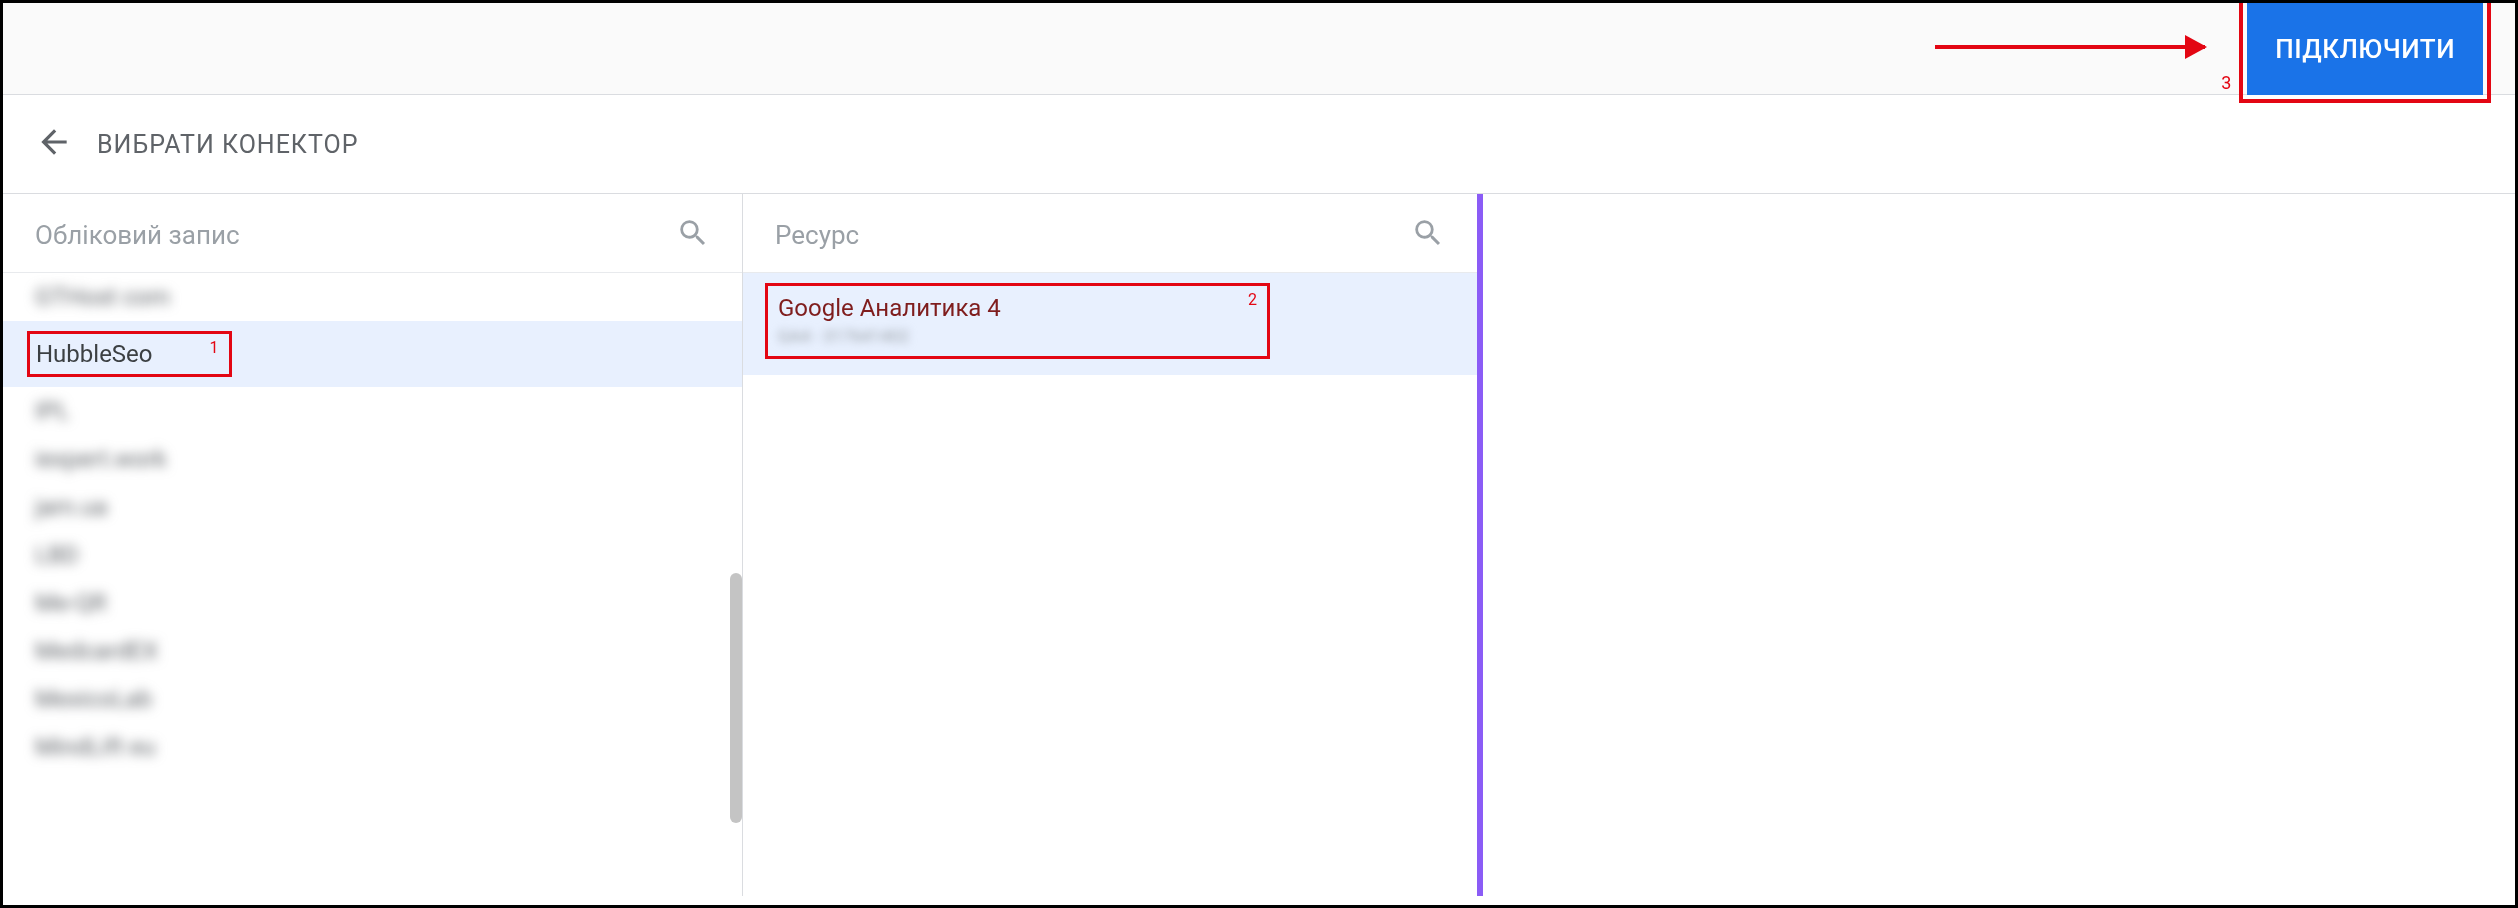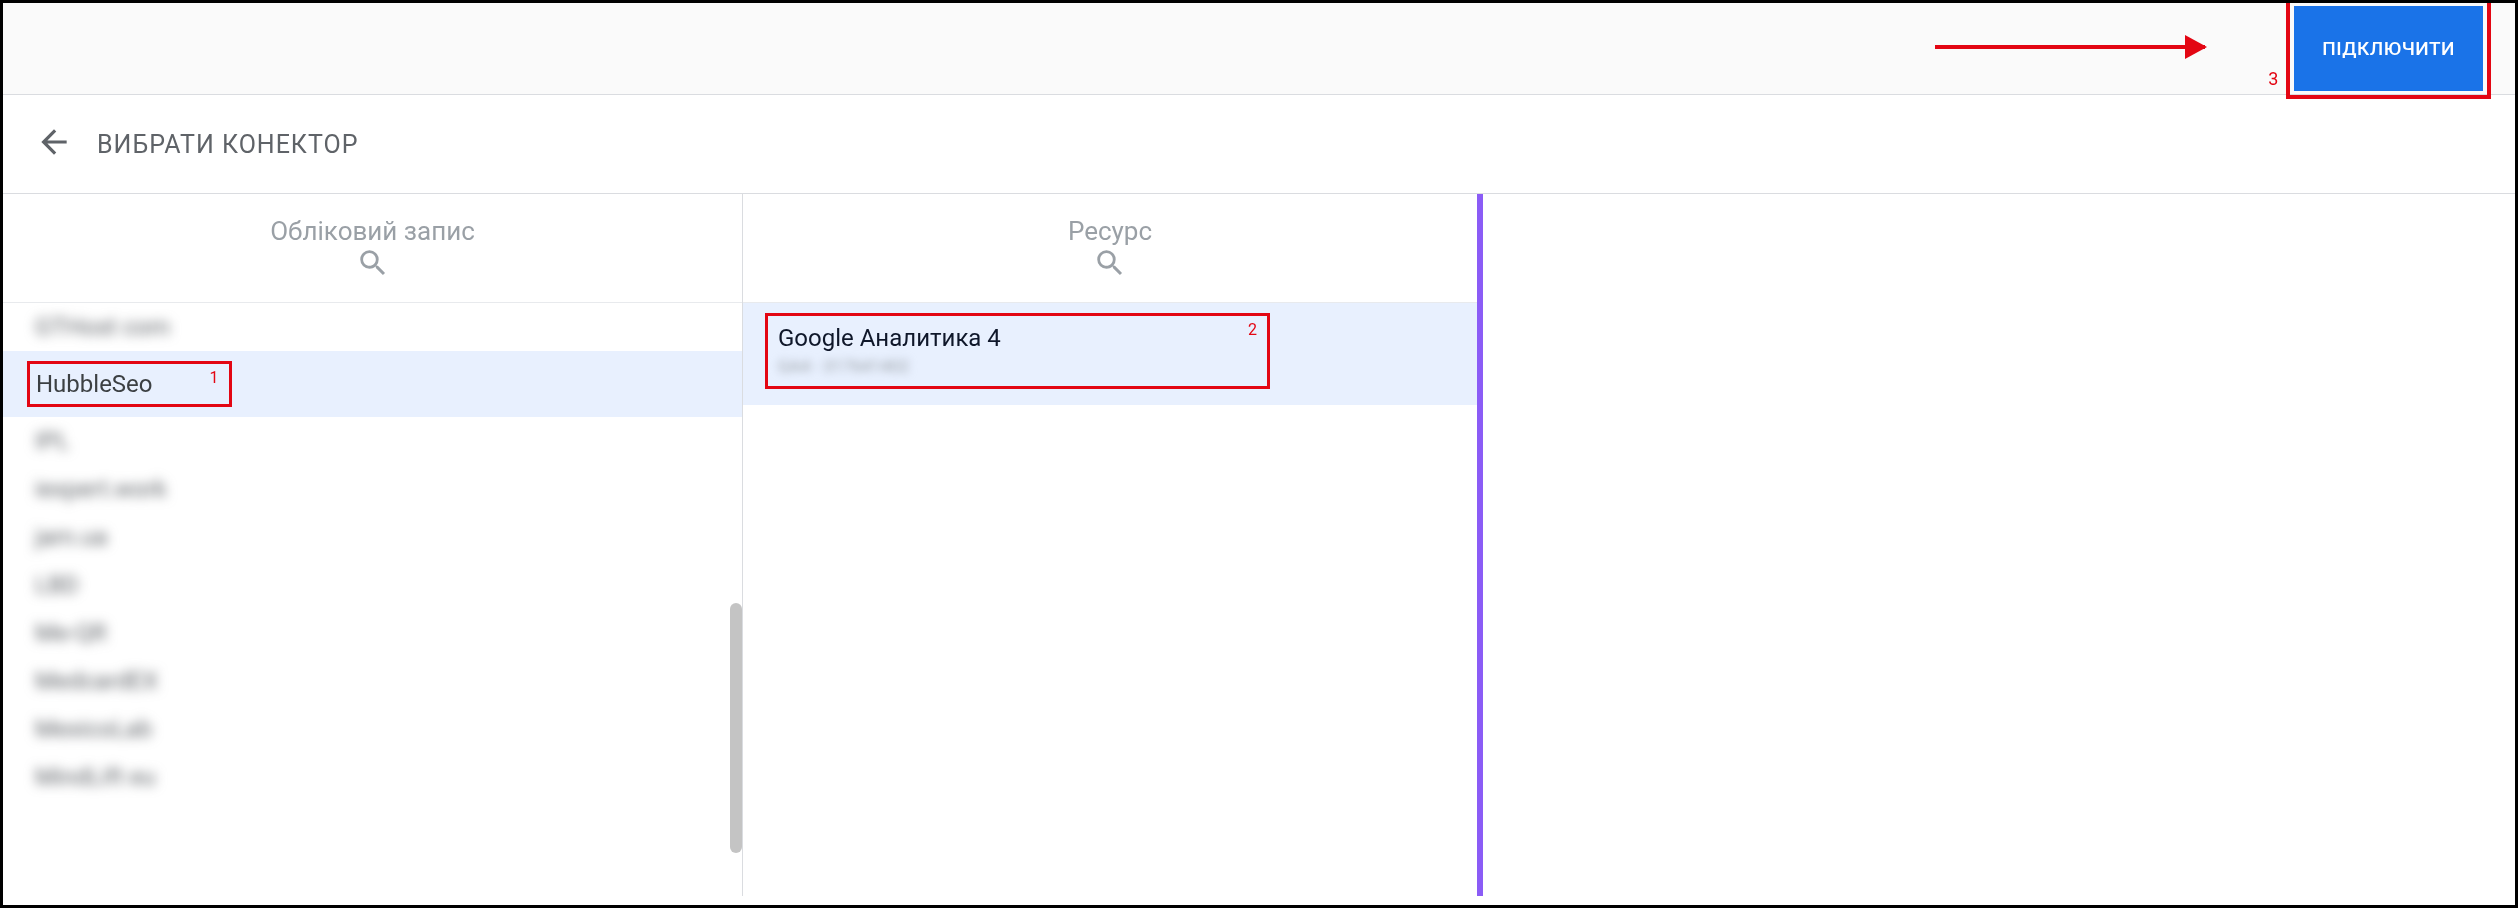--- a/index.html
+++ b/index.html
@@ -24,21 +24,21 @@
       align-items: center;
       padding: 0 24px;
       background: #fafafa;
       position: relative;
     }
     .connect-button {
       background: #1a73e8;
       color: #fff;
       border: none;
       padding: 31px 28px;
-      font-size: 19px;
+      font-size: 26px;
       font-weight: 500;
       cursor: pointer;
       letter-spacing: 0.5px;
       font-family: inherit;
     }
     .connect-button-wrapper {
       border: 4px solid #e30613;
       padding: 4px;
       position: relative;
     }
@@ -103,21 +103,20 @@
     }
     .column-resource {
       width: 740px;
     }
     .column-header {
       display: flex;
       justify-content: space-between;
       align-items: center;
       padding: 22px 32px 18px;
       border-bottom: 1px solid #e8eaed;
-      flex-direction: column;
     }
     .column-title {
       font-size: 26px;
       color: #9aa0a6;
       font-weight: 400;
     }
     .search-icon {
       cursor: pointer;
     }
     .search-icon svg {
@@ -168,21 +167,21 @@
     }
     .resource-box {
       border: 3px solid #e30613;
       padding: 8px 10px 10px;
       position: relative;
       width: 505px;
       margin-left: -10px;
     }
     .resource-title {
       font-size: 24px;
-      color: #0f172a;
+      color: #7f1d1d;
       margin-bottom: 4px;
     }
     .resource-sub {
       font-size: 17px;
       color: #9aa0a6;
       filter: blur(4px);
     }
     .resource-box .annotation {
       position: absolute;
       right: 10px;

